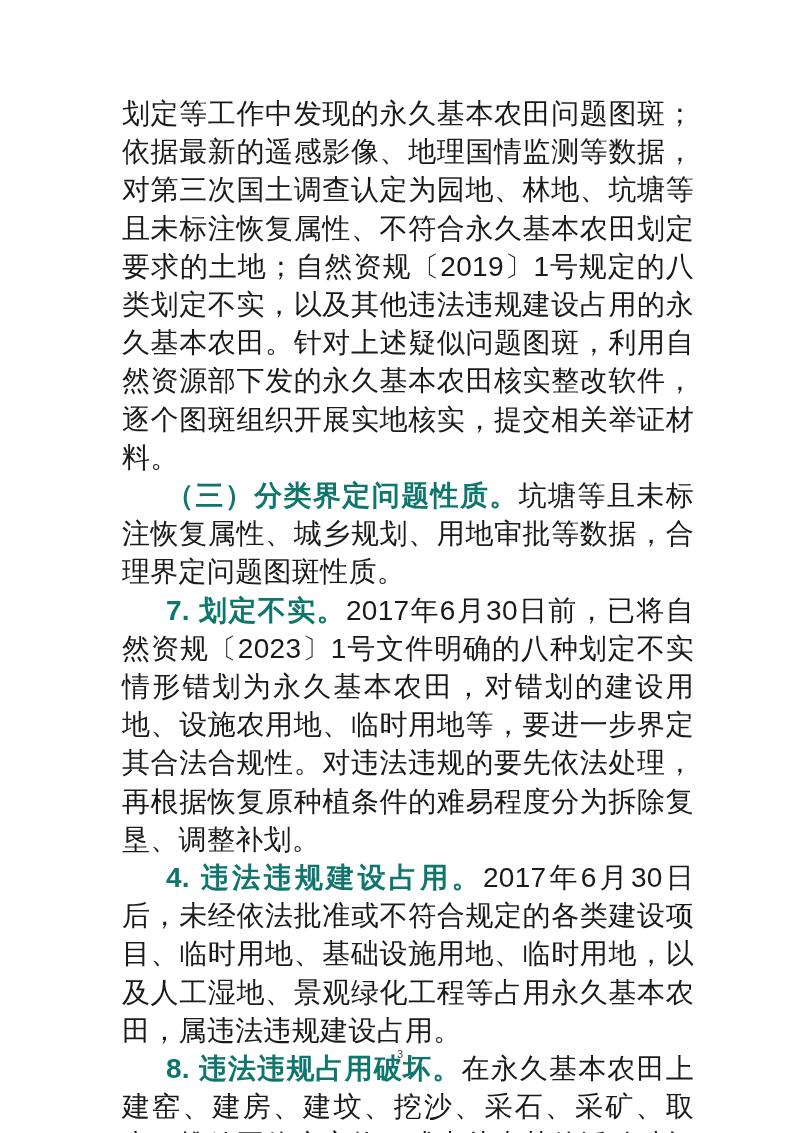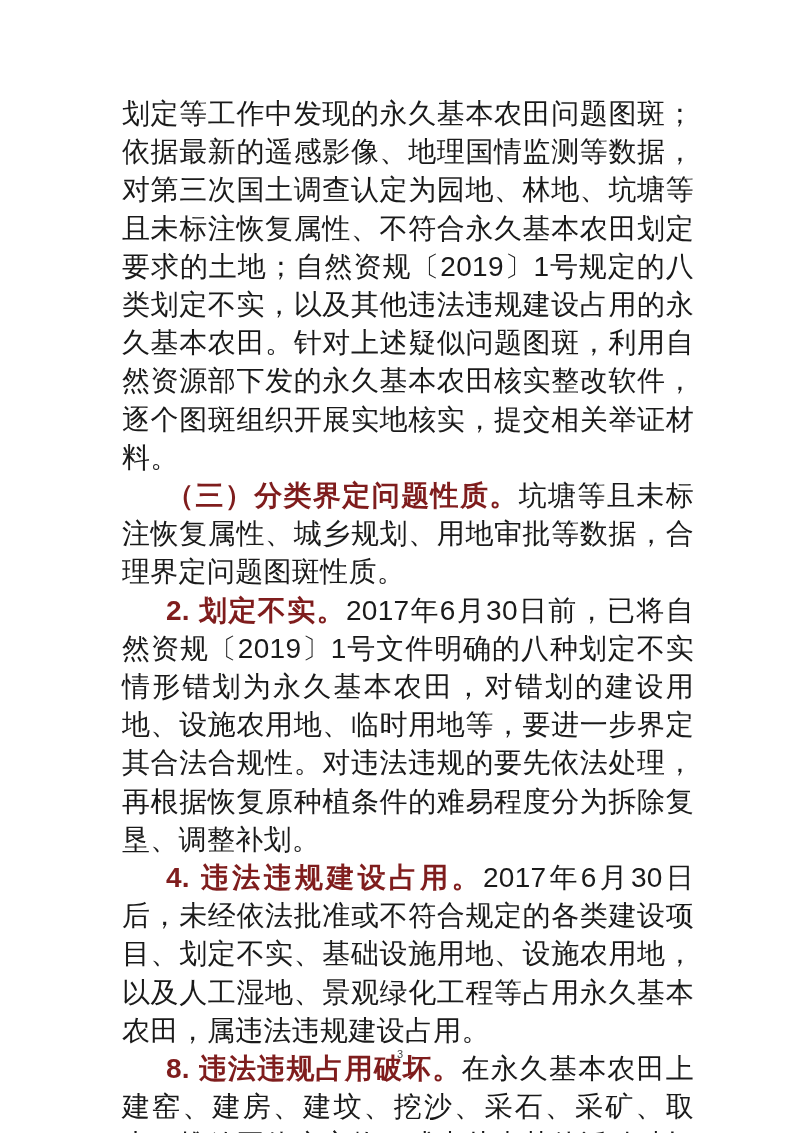--- a/index.html
+++ b/index.html
@@ -34,21 +34,21 @@
       letter-spacing: 0.3px;
     }
     .para {
       margin: 0;
     }
     .para.indent {
       text-indent: 44px;
     }
     .bold {
       font-weight: bold;
-      color: #7f1d1d;
+      color: #0f766e;
     }
     .page-number {
       position: absolute;
       left: 0;
       width: 800px;
       top: 1048px;
       text-align: center;
       font-family: "Liberation Sans", "DejaVu Sans", sans-serif;
       font-size: 11px;
       color: #444444;
@@ -62,25 +62,25 @@
 
     <p class="para">
       <span class="bold"></span><span>划定等工作中发现的永久基本农田问题图斑；依据最新的遥感影像、地理国情监测等数据，对第三次国土调查认定为园地、林地、坑塘等且未标注恢复属性、不符合永久基本农田划定要求的土地；自然资规〔2019〕1号规定的八类划定不实，以及其他违法违规建设占用的永久基本农田。针对上述疑似问题图斑，利用自然资源部下发的永久基本农田核实整改软件，逐个图斑组织开展实地核实，提交相关举证材料。</span>
     </p>
 
     <p class="para indent">
       <span class="bold">（三）分类界定问题性质。</span><span>坑塘等且未标注恢复属性、城乡规划、用地审批等数据，合理界定问题图斑性质。</span>
     </p>
 
     <p class="para indent">
-      <span class="bold">2. 划定不实。</span><span>2017年6月30日前，已将自然资规〔2019〕1号文件明确的八种划定不实情形错划为永久基本农田，对错划的建设用地、设施农用地、临时用地等，要进一步界定其合法合规性。对违法违规的要先依法处理，再根据恢复原种植条件的难易程度分为拆除复垦、调整补划。</span>
+      <span class="bold">7. 划定不实。</span><span>2017年6月30日前，已将自然资规〔2023〕1号文件明确的八种划定不实情形错划为永久基本农田，对错划的建设用地、设施农用地、临时用地等，要进一步界定其合法合规性。对违法违规的要先依法处理，再根据恢复原种植条件的难易程度分为拆除复垦、调整补划。</span>
     </p>
 
     <p class="para indent">
-      <span class="bold">4. 违法违规建设占用。</span><span>2017年6月30日后，未经依法批准或不符合规定的各类建设项目、划定不实、基础设施用地、设施农用地，以及人工湿地、景观绿化工程等占用永久基本农田，属违法违规建设占用。</span>
+      <span class="bold">4. 违法违规建设占用。</span><span>2017年6月30日后，未经依法批准或不符合规定的各类建设项目、临时用地、基础设施用地、临时用地，以及人工湿地、景观绿化工程等占用永久基本农田，属违法违规建设占用。</span>
     </p>
 
     <p class="para indent">
       <span class="bold">8. 违法违规占用破坏。</span><span>在永久基本农田上建窑、建房、建坟、挖沙、采石、采矿、取土、堆放固体废弃物，或者从事其他活动破坏永久基本农田，毁坏种植条件的，属违法违规占用破坏。</span>
     </p>
 
 
   </div>
 
   <div class="page-number">3</div>

